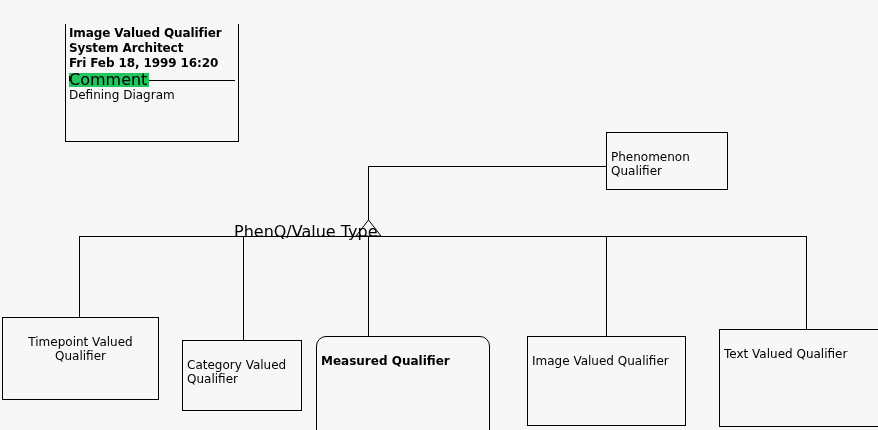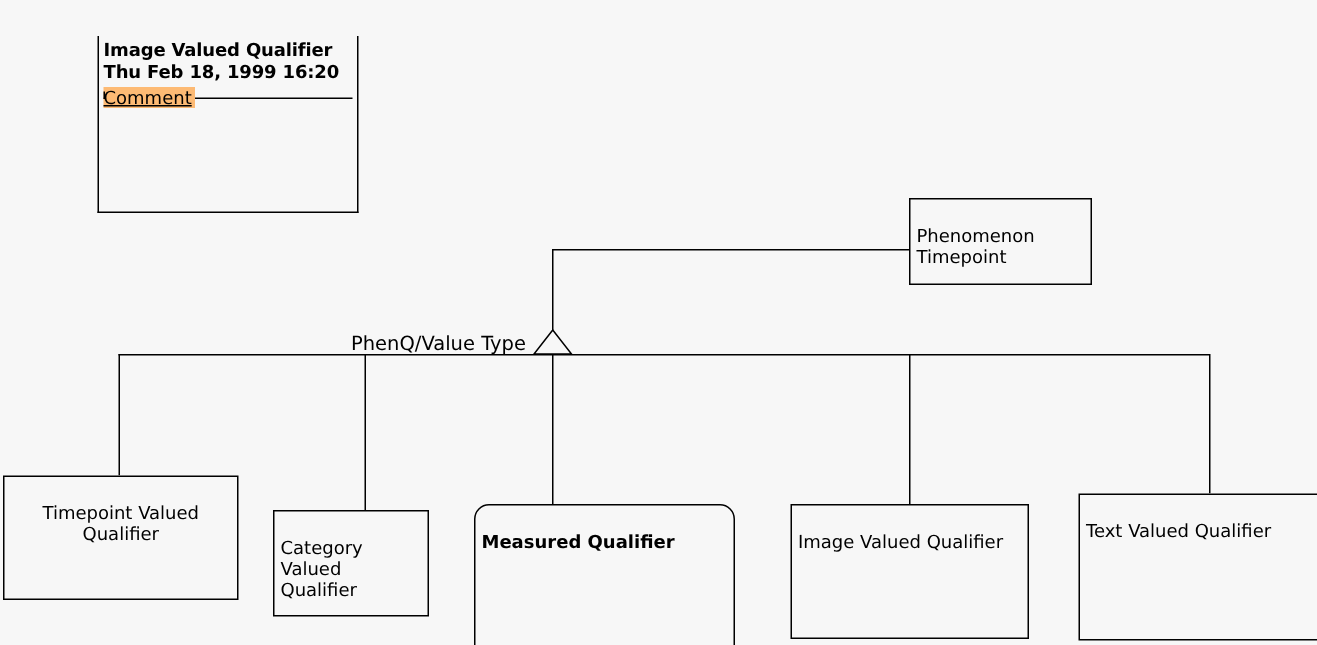--- a/index.html
+++ b/index.html
@@ -59,27 +59,26 @@
   }
   .comment-rule {
     position: relative;
     height: 14px;
     margin-top: 2px;
   }
   .comment-rule .legend {
     position: absolute;
     left: 0px;
     top: 0px;
-    font-size: 12px;
+    font-size: 16px;
     color: #000;
-    background: #fdba74;
+    background: #22c55e;
     padding-right: 2px;
     z-index: 2;
     line-height: 14px;
-    text-decoration: underline;
   }
   .comment-rule .rule-line {
     position: absolute;
     left: 0px;
     right: 0px;
     top: 7px;
     border-top: 1px solid #000;
     z-index: 1;
   }
   .comment-rule .tick {
@@ -113,48 +112,50 @@
 
   
   #gen-triangle {
     position: absolute;
     overflow: visible;
   }
 
   
   #discriminator-label {
     position: absolute;
-    font-size: 13px;
+    font-size: 16px;
     color: #000;
     white-space: nowrap;
     background: transparent;
   }
 
   .bold-name { font-weight: bold; border-radius: 10px; }
 </style>
 </head>
 <body>
 
 <div id="canvas">
 
   <div id="title-block">
     <div class="hdr-line">Image Valued Qualifier</div>
-    <div class="hdr-line">Thu Feb 18, 1999  16:20</div>
+    <div class="hdr-line">System Architect</div>
+    <div class="hdr-line">Fri Feb 18, 1999  16:20</div>
 
     <div class="comment-rule">
       <div class="tick"></div>
       <div class="rule-line"></div>
       <div class="legend">Comment</div>
     </div>
 
+    <div id="comment-body">Defining Diagram</div>
   </div>
 
   <div class="umlbox" id="box-phenomenon" style="left:606px; top:108px; width:122px; height:58px;">
     <span>Phenomenon
-Timepoint</span>
+Qualifier</span>
   </div>
 
   <div class="hline" style="left:368px; top:142px; width:238px;"></div>
 
   <div class="vline" style="left:368px; top:142px; height:54px;"></div>
 
   <svg id="gen-triangle" width="30" height="20" style="left:354px; top:195px;">
     <polygon points="14.5,1 2,17 27,17" fill="#f7f7f7" stroke="#000000" stroke-width="1"></polygon>
   </svg>
 
@@ -166,21 +167,21 @@
   <div class="vline" style="left:243px; top:212px; height:104px;"></div>
   <div class="vline" style="left:368px; top:212px; height:100px;"></div>
   <div class="vline" style="left:606px; top:212px; height:100px;"></div>
   <div class="vline" style="left:806px; top:212px; height:93px;"></div>
 
   <div class="umlbox" id="box-timepoint" style="left:2px; top:293px; width:157px; height:83px;text-align:center;">
     <span>Timepoint Valued
 Qualifier</span>
   </div>
 
-  <div class="umlbox" id="box-category" style="left:182px; top:316px; width:104px; height:71px;">
+  <div class="umlbox" id="box-category" style="left:182px; top:316px; width:120px; height:71px;">
     <span>Category Valued
 Qualifier</span>
   </div>
 
   <div class="umlbox bold-name" id="box-measured" style="left:316px; top:312px; width:174px; height:118px;">
     <span>Measured Qualifier</span>
   </div>
 
   <div class="umlbox" id="box-image" style="left:527px; top:312px; width:159px; height:90px;">
     <span>Image Valued Qualifier</span>

